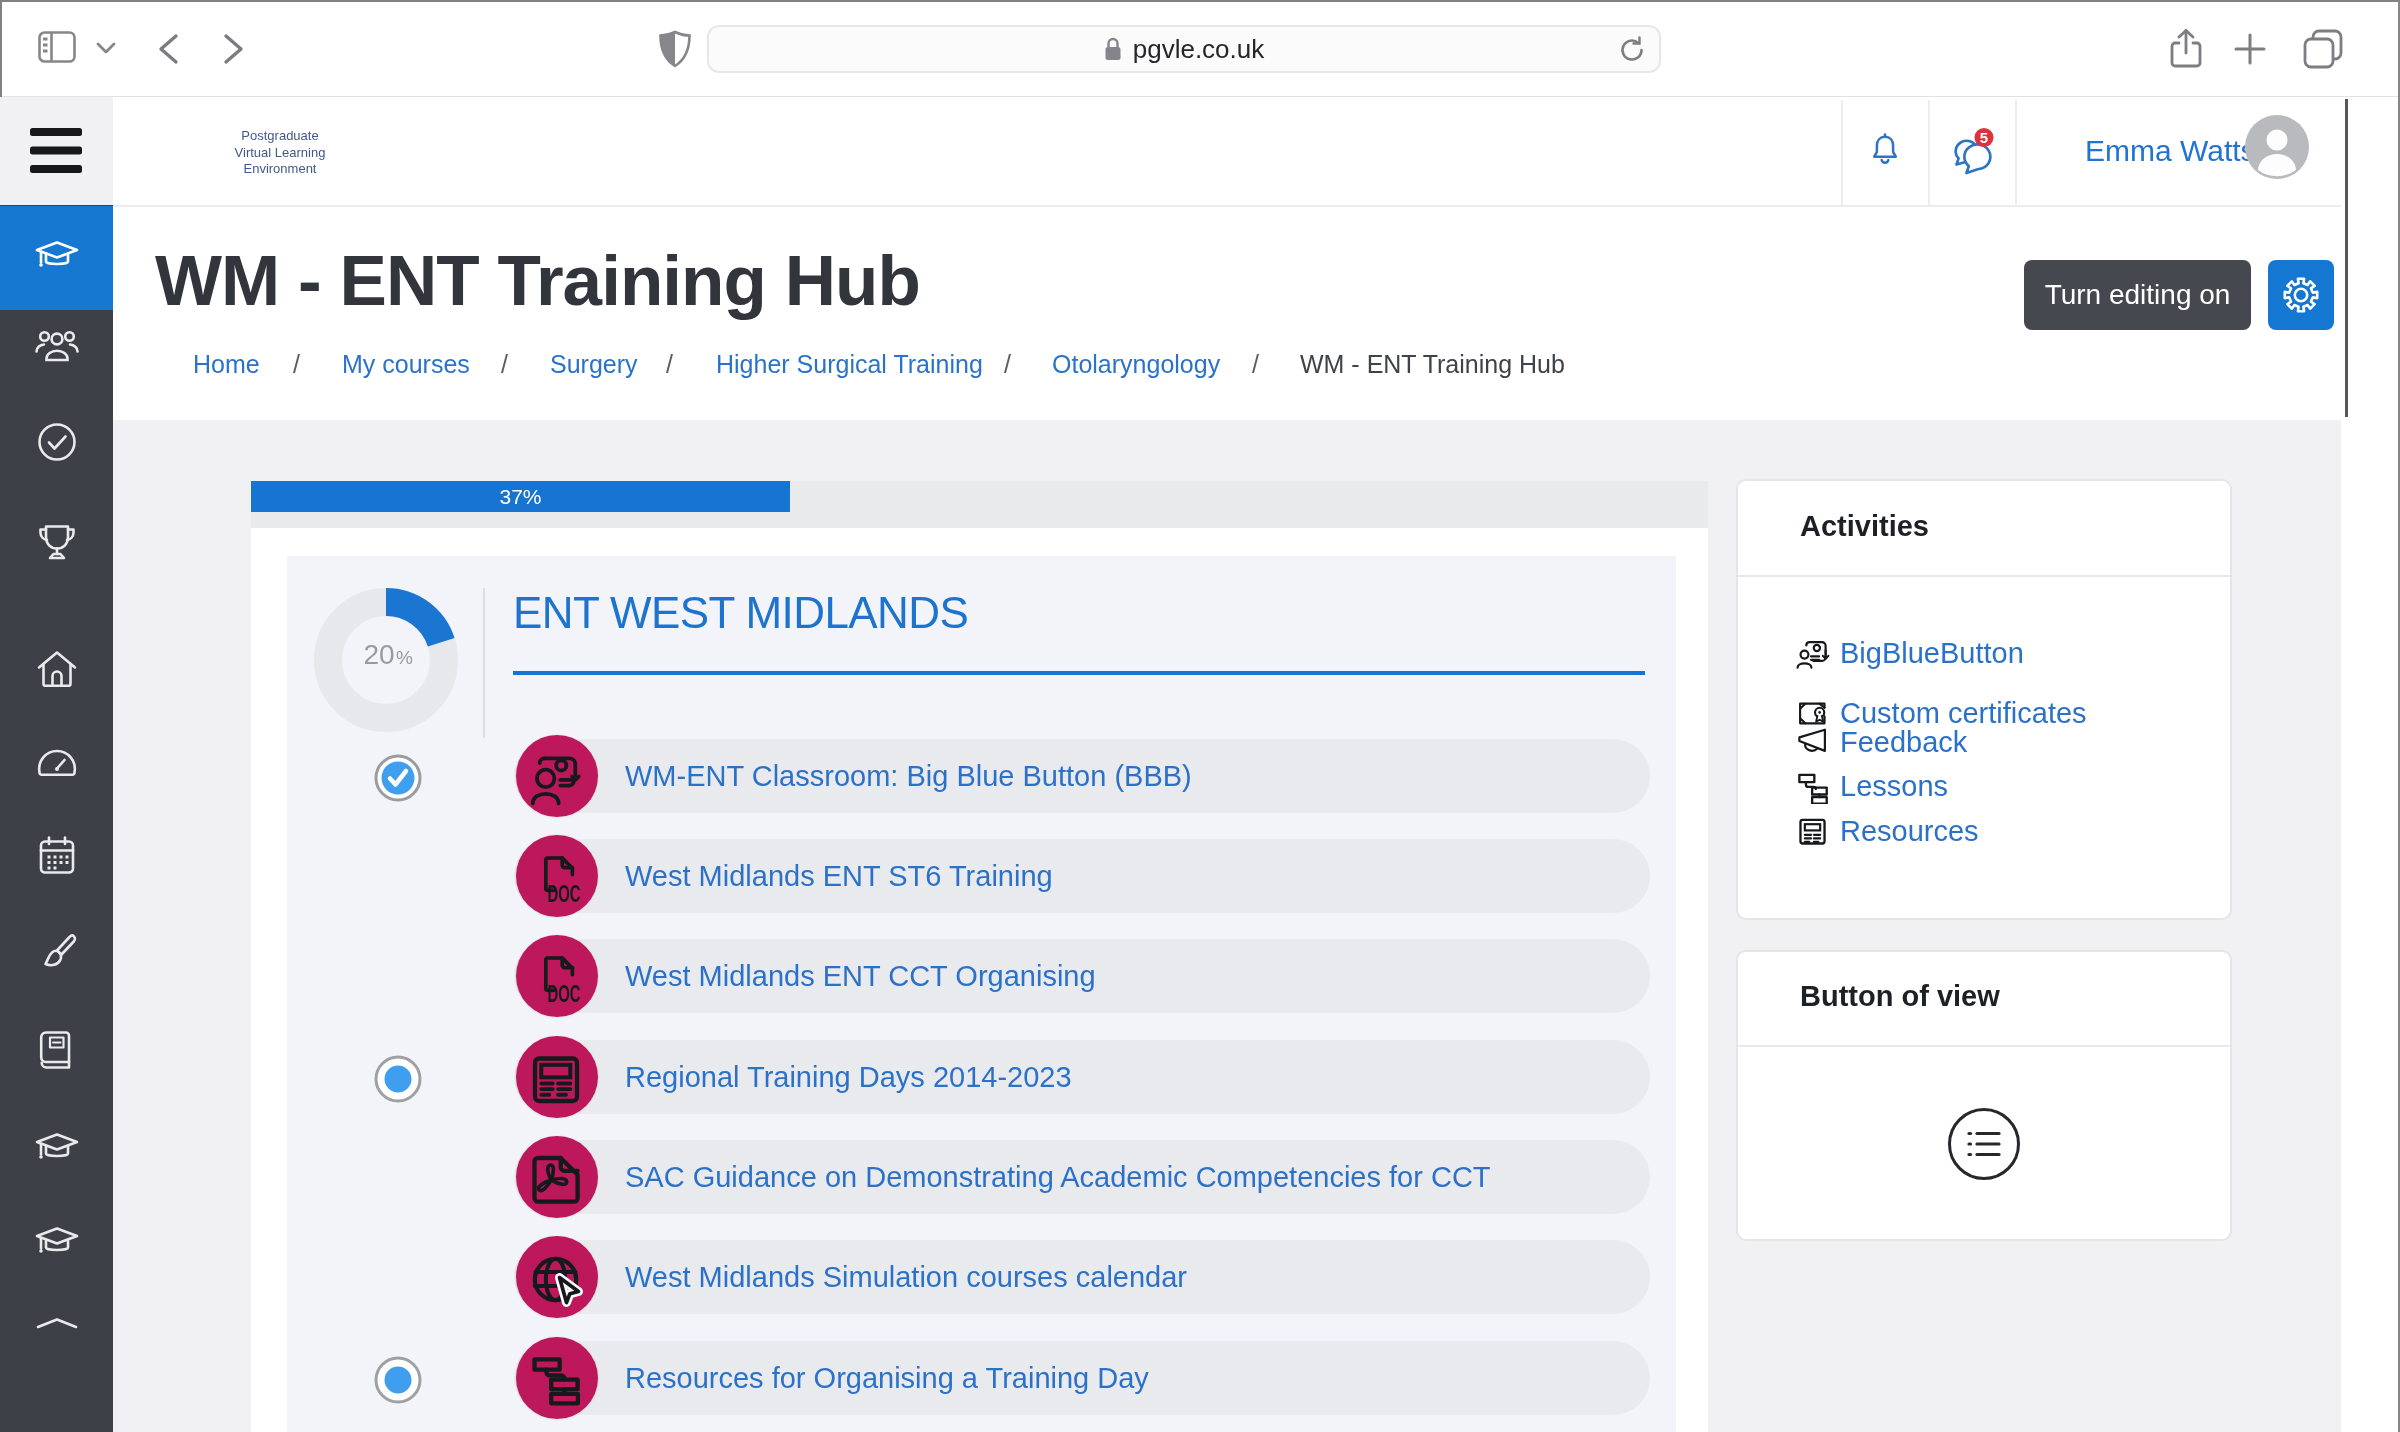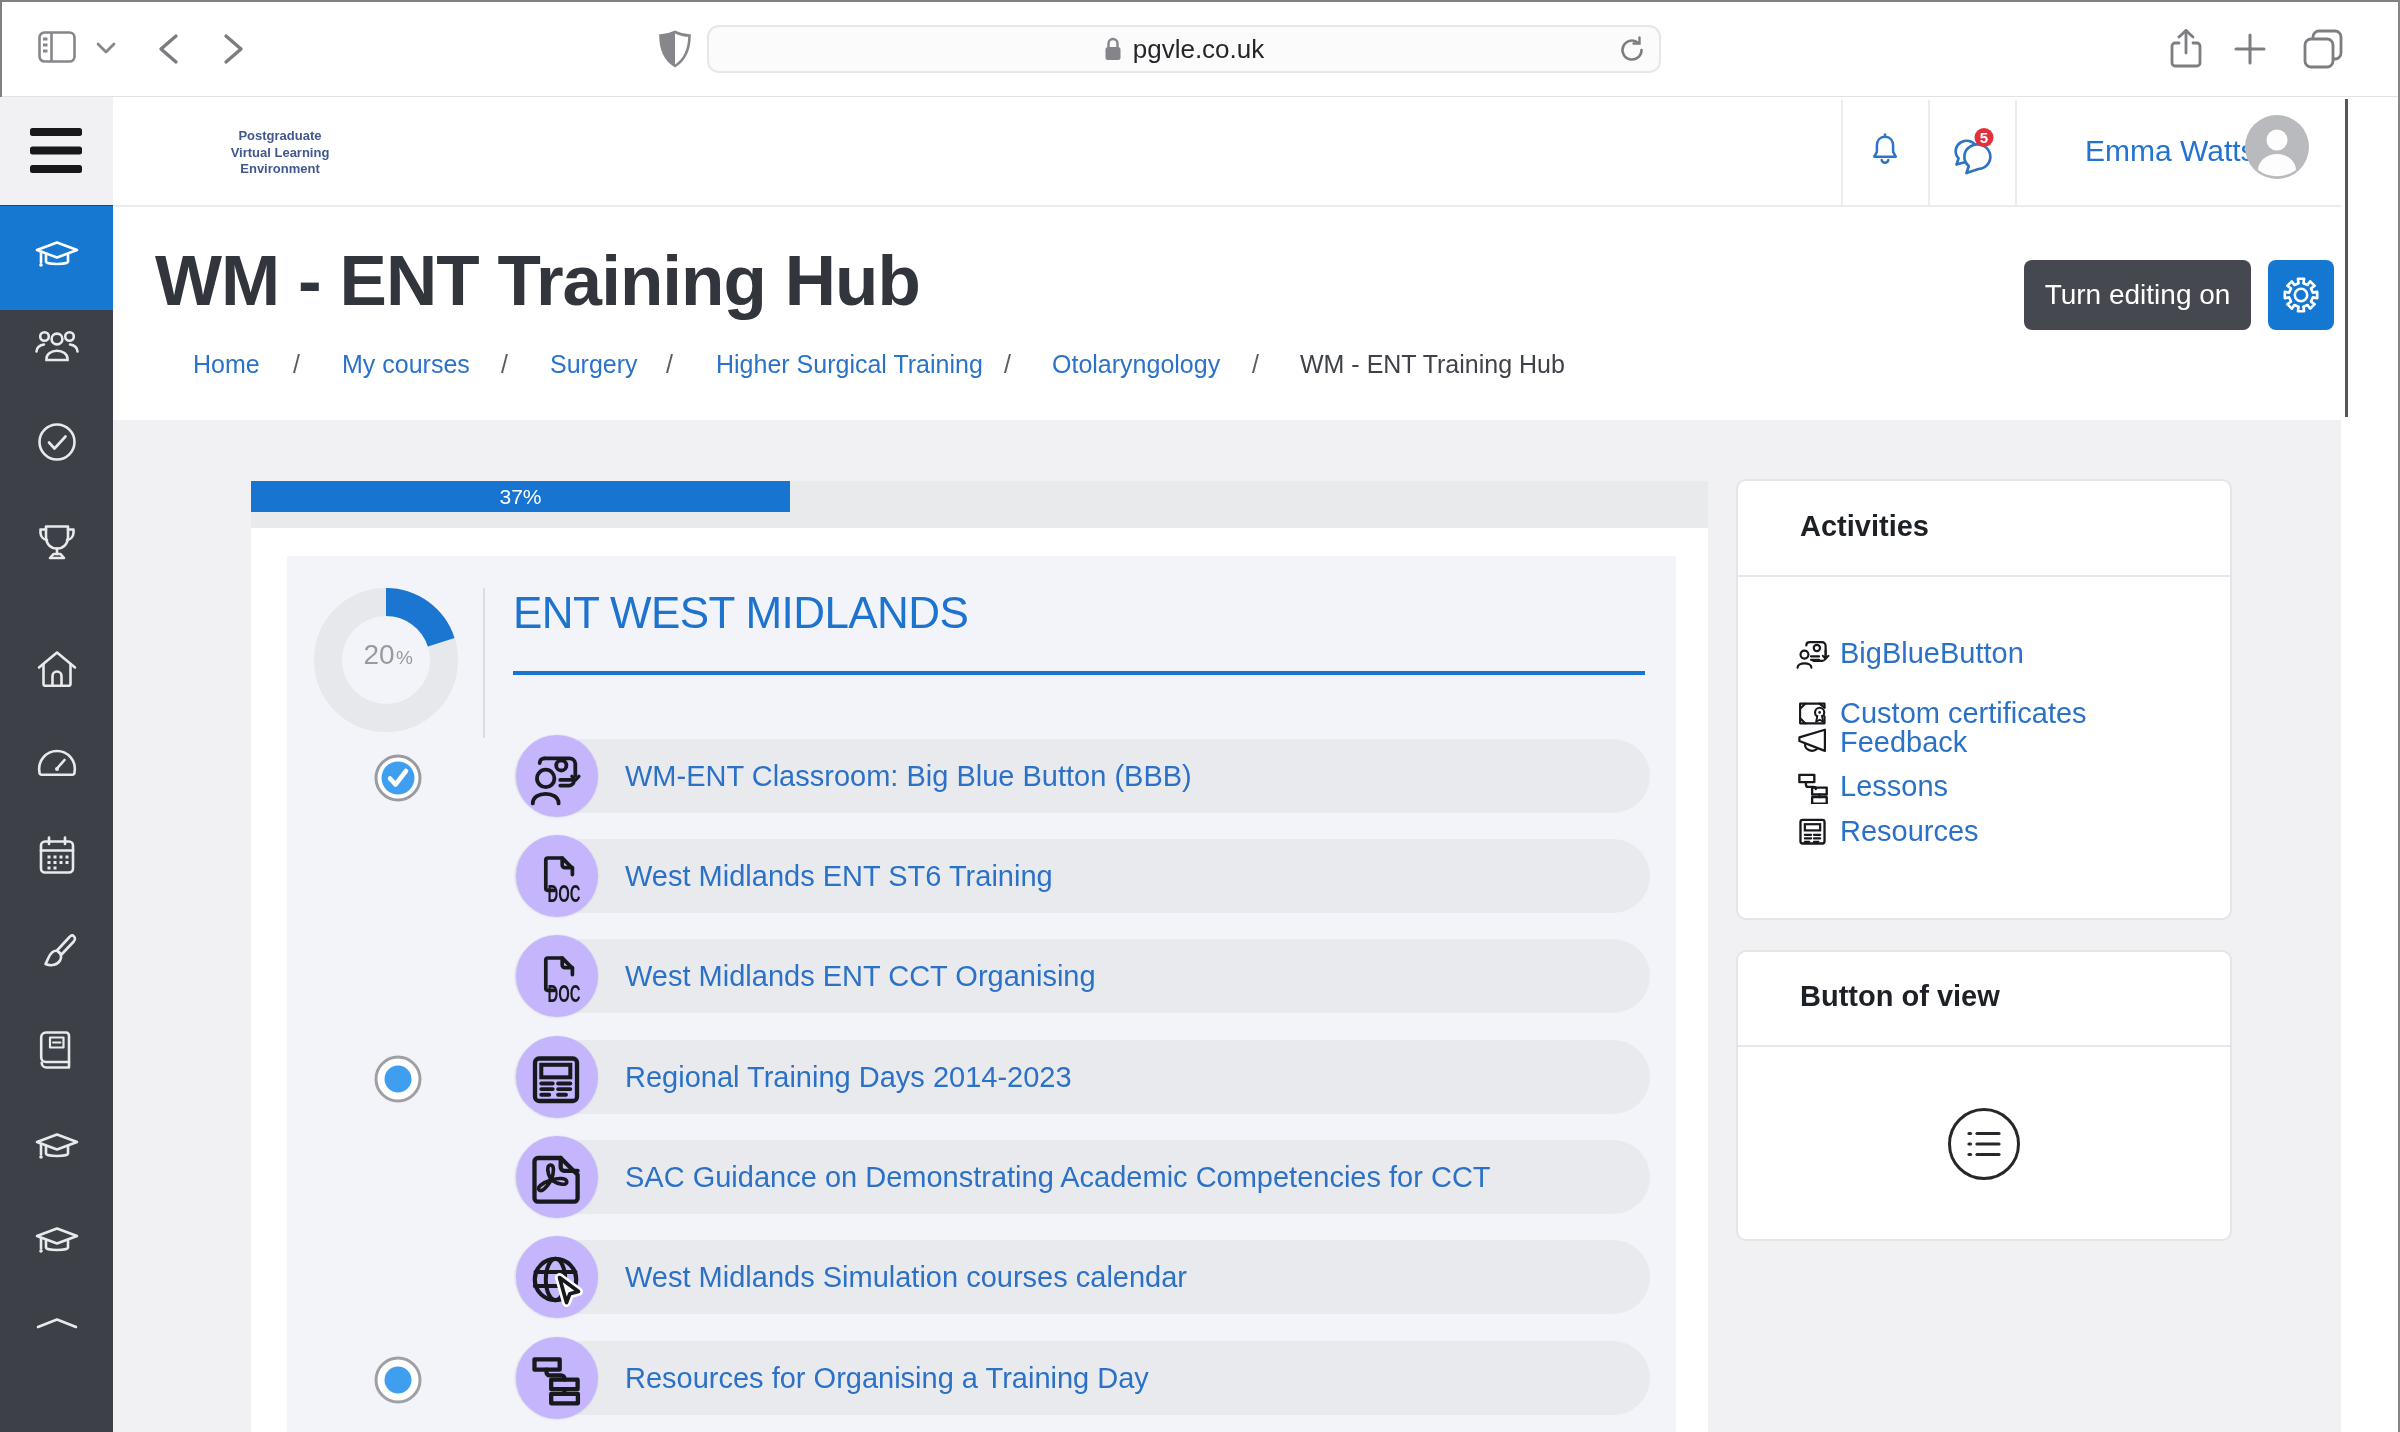--- a/index.html
+++ b/index.html
@@ -20,21 +20,21 @@
   #scrollthumb { left:2345px; top:99px; width:3px; height:318px; background:#55565a; }
 
   
   #sidebar { left:0; top:205px; width:113px; height:1227px; background:#3d4147; }
   #sbtop { left:0; top:97px; width:113px; height:108px; background:#f1f1f3; }
   #sbactive { left:0; top:206px; width:113px; height:104px; background:#1778d2; }
 
   
   #mhead { left:113px; top:97px; width:2228px; height:108px; background:#fff; }
   #mheadline { left:113px; top:205px; width:2228px; height:2px; background:#ebecee; }
-  #logo { left:170px; top:128px; width:220px; text-align:center; color:#41588e; font-size:13px; font-weight:bold; line-height:16.5px; }
+  #logo { left:170px; top:128px; width:220px; text-align:center; color:#41588e; font-size:13px; font-weight:normal; line-height:16.5px; }
   .hsep { top:100px; width:2px; height:105px; background:#ededef; }
   #uname { left:2066px; top:136px; color:#2273d2; font-size:30px; line-height:1;margin-left:19px; }
 
   
   #h1 { left:155px; top:245px; color:#32363c; font-size:71px; font-weight:bold; line-height:1; letter-spacing:-0.95px; }
   .crumb { position:absolute; top:352px; font-size:25px; line-height:1; color:#2b72c9; white-space:nowrap; }
   .crumbsep { position:absolute; top:352px; font-size:25px; line-height:1; color:#595d63; }
   #btnedit { left:2024px; top:260px; width:227px; height:70px; background:#45484e; border-radius:8px; color:#fff; font-size:28px; display:flex; align-items:center; justify-content:center; }
   #btngear { left:2268px; top:260px; width:66px; height:70px; background:#1478d3; border-radius:8px; display:flex; align-items:center; justify-content:center; }
 
@@ -43,21 +43,21 @@
   #ptrack { left:251px; top:481px; width:1457px; height:47px; background:#e9eaec; }
   #pfill { left:251px; top:481px; width:539px; height:31px; background:#1775d1; color:#fff; font-size:21px; display:flex; align-items:center; justify-content:center; }
   #card { left:251px; top:528px; width:1457px; height:904px; background:#fff; }
   #panel { left:287px; top:556px; width:1389px; height:876px; background:#f2f4f9; }
   #vline { left:483px; top:588px; width:2px; height:150px; background:#dadde2; }
   #secttl { left:513px; top:591px; color:#1d73cd; font-size:44px; letter-spacing:-0.6px; line-height:1; }
   #sechr { left:513px; top:671px; width:1132px; height:4px; background:#1775d1; }
 
   .pill { left:514px; width:1136px; height:74px; background:#e9eaed; border-radius:37px; }
   .pilltxt { left:625px; width:1010px; height:74px; display:flex; align-items:center; color:#2b71c8; font-size:29px; }
-  .actcircle { left:516px; width:82px; height:82px; background:#c4b5fd; border-radius:50%; display:flex; align-items:center; justify-content:center; box-shadow:0 0 0 1px rgba(120,130,150,0.06), 0 1px 3px rgba(0,0,0,0.05); }
+  .actcircle { left:516px; width:82px; height:82px; background:#be185d; border-radius:50%; display:flex; align-items:center; justify-content:center; box-shadow:0 0 0 1px rgba(120,130,150,0.06), 0 1px 3px rgba(0,0,0,0.05); }
 
   
   .rcard { left:1736px; width:496px; background:#fff; border:2px solid #e5e5e8; border-radius:10px; }
   .rlink { position:absolute; left:1795px; display:flex; align-items:center; color:#2b71c8; font-size:29px; }
   .rlink svg { margin-right:10px; }
 </style>
 </head>
 <body>
 
 <div class="abs" id="chrome"></div>

